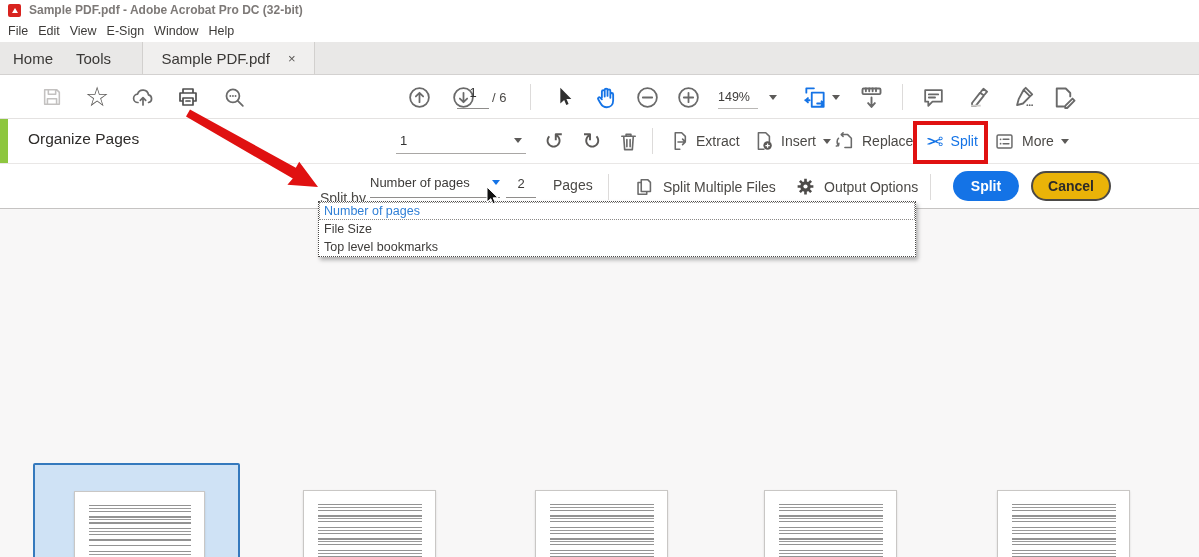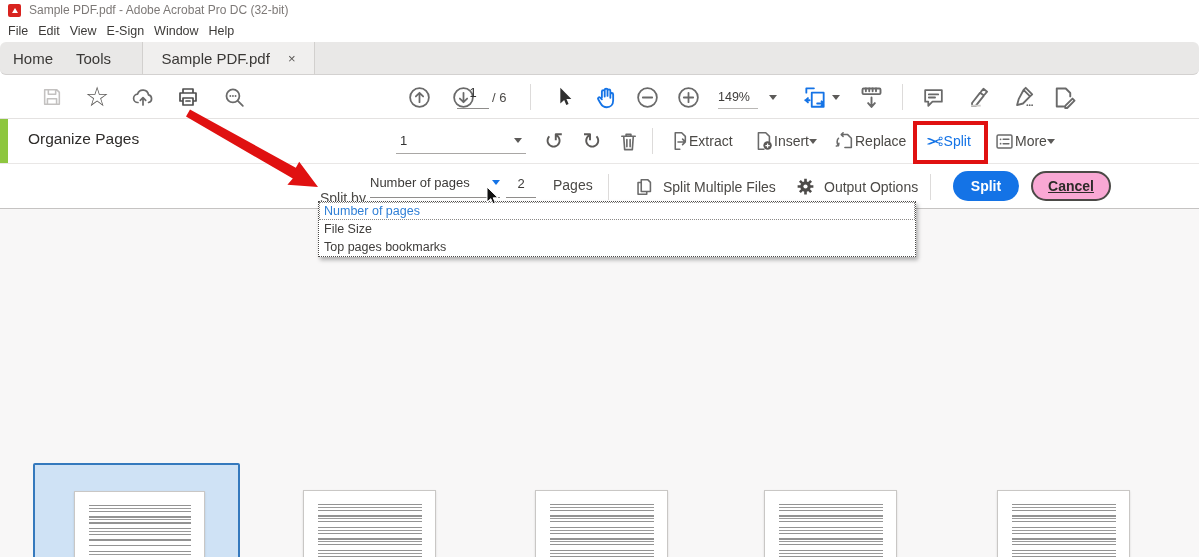--- a/index.html
+++ b/index.html
@@ -1,31 +1,31 @@
 <!DOCTYPE html>
 <html style="--accent: #1473e6; --green: #8dc63f;"><head>
 <meta charset="utf-8">
 <style>
   * { margin:0; padding:0; box-sizing:border-box; }
   html,body { width:1199px; height:557px; }
   body { font-family:"Liberation Sans", sans-serif; background:#fff; position:relative; overflow:hidden; }
   #frame { position:absolute; inset:0; width:1199px; height:557px; }
 
   
-  .titlebar { position:absolute; left:0; top:0; width:100%; height:20px; background:#fff; display:flex; align-items:center; padding-left:8px; }
+  .titlebar { position:absolute; left:0; top:0; width:100%; height:20px; background:#fff; display:flex; align-items:center; padding-left:8px;font-weight:bold; }
   .acrobat-icon { width:13px; height:13px; background:#d8231f; border-radius:2px; position:relative; margin-right:8px; }
   .acrobat-icon::after { content:""; position:absolute; left:3.5px; top:4px; border-left:3px solid transparent; border-right:3px solid transparent; border-bottom:5px solid #fff; }
   .title-text { font-size:12px; color:#7d7977; }
 
   
   .menubar { position:absolute; left:0; top:20px; width:100%; height:22px; background:#fff; display:flex; align-items:center; padding-left:8px; gap:10px; }
   .menu-item { font-size:12.5px; color:#3c3a38; cursor:default; }
 
   
-  .tabbar { position:absolute; left:0; top:42px; width:100%; height:33px; background:#e9e8e7; border-bottom:1px solid #d3d1d0;border-radius:6px; }
+  .tabbar { position:absolute; left:0; top:42px; width:100%; height:33px; background:#e9e8e7; border-bottom:1px solid #d3d1d0; }
   .tab-home { position:absolute; left:13px; top:0; height:100%; display:flex; align-items:center; font-size:15px; color:#3a3836; }
   .tab-tools { position:absolute; left:76px; top:0; height:100%; display:flex; align-items:center; font-size:15px; color:#3a3836; }
   .doc-tab { position:absolute; left:142px; top:0; width:173px; height:100%; background:#f0efee; border-left:1px solid #d2d0ce; border-right:1px solid #d2d0ce; display:flex; align-items:center; justify-content:center; gap:18px; font-size:15px; color:#3a3836; }
   .doc-tab .close { font-size:13px; color:#5a5856; }
 
   
   .toolbar   { position:absolute; left:0; top:75px;  width:100%; height:44px; background:#fff; border-bottom:1px solid #e4e2e1; }
   .orgbar    { position:absolute; left:0; top:119px; width:100%; height:45px; background:#fff; border-bottom:1px solid #e9e7e6; }
   .splitbar  { position:absolute; left:0; top:164px; width:100%; height:45px; background:#fff; border-bottom:1px solid #c5c3c2; }
   .content   { position:absolute; left:0; top:209px; width:100%; height:348px; background:#f8f7f7; }
@@ -41,32 +41,32 @@
   .pg-input { position:absolute; left:457px; top:10px; width:32px; height:24px; border-bottom:1px solid #8f8d8b; text-align:center; font-size:13px; color:#333; }
   .pg-total { position:absolute; left:492px; top:15px; font-size:13px; color:#4c4a48; }
   .zoom-box { position:absolute; left:718px; top:10px; width:40px; height:24px; border-bottom:1px solid #b9b7b5; font-size:12.5px; color:#3f3d3b; display:flex; align-items:flex-end; padding-bottom:4px; }
   .caret { width:0; height:0; border-left:4px solid transparent; border-right:4px solid transparent; border-top:5px solid #5c5a58; display:inline-block; }
   .caret.blue { border-top-color:var(--accent); }
 
   
   .green-strip { position:absolute; left:0; top:0; width:8px; height:44px; background:var(--green); }
   .org-title { position:absolute; left:28px; top:11px; font-size:15.5px; color:#2f2d2b; }
   .org-range { position:absolute; left:396px; top:9px; width:130px; height:26px; border-bottom:1px solid #a9a7a5; font-size:13px; color:#333; display:flex; align-items:center; justify-content:space-between; padding:0 4px; }
-  .org-btn { position:absolute; top:0; height:44px; display:flex; align-items:center; gap:0; font-size:14px; color:#4b4946; cursor:pointer; }
+  .org-btn { position:absolute; top:0; height:44px; display:flex; align-items:center; gap:7px; font-size:14px; color:#4b4946; cursor:pointer; }
   .split-red-box { position:absolute; left:913px; top:2px; width:75px; height:43px; border:4px solid #e01111; z-index:30; pointer-events:none; }
   .blue-label { color:var(--accent); }
 
   
   .sb-label { position:absolute; top:13px; font-size:14px; color:#4b4946; }
   .sb-select { position:absolute; left:370px; top:6px; width:130px; height:28px; border-bottom:1px solid #8f8d8b; font-size:13px; color:#3c3a38; display:flex; align-items:center; justify-content:space-between; cursor:pointer; padding-bottom:2px; }
   .sb-count { position:absolute; left:506px; top:6px; width:30px; height:28px; border-bottom:1px solid #8f8d8b; font-size:13px; color:#3c3a38; text-align:center; line-height:28px; }
   .sb-btn { position:absolute; top:0; height:45px; display:flex; align-items:center; gap:8px; font-size:14px; color:#4b4946; cursor:pointer; }
   .pill { position:absolute; top:7px; height:30px; border-radius:16px; font-size:14px; font-weight:bold; display:flex; align-items:center; justify-content:center; cursor:pointer; }
   .pill.split { left:953px; width:66px; background:var(--accent); color:#fff; border:none; }
-  .pill.cancel { left:1031px; width:80px; background:#f9a8d4; color:#2d2b29; border:2px solid #4b4946;text-decoration:underline; }
+  .pill.cancel { left:1031px; width:80px; background:#eab308; color:#2d2b29; border:2px solid #4b4946; }
 
   
   .dropdown { position:absolute; left:318px; top:201px; width:598px; background:#fff; border:1px dotted #4c4a48; box-shadow:2px 3px 4px rgba(0,0,0,.3); z-index:40; }
   .dd-item { height:18px; display:flex; align-items:center; padding-left:5px; font-size:12.5px; color:#3e3c3a; cursor:pointer; }
   .dd-item.sel { color:#2f7fd6; outline:1px dotted #8a8886; outline-offset:-1px; }
 
   
   .thumb-sel-wrap { position:absolute; left:33px; top:254px; width:207px; height:224px; background:#cfe2f5; border:2px solid #3579bd; border-radius:2px; cursor:pointer; }
   .page { background:#fff; border:1px solid #c9c7c5; box-shadow:0 1px 2px rgba(0,0,0,.12); position:relative; }
   .fake-text { position:absolute; left:14px; right:13px; top:13px; bottom:20px; background:repeating-linear-gradient(to bottom, #6f6f6f 0 1px, transparent 1px 3px, #7a7a7a 3px 4px, transparent 4px 6px, #6f6f6f 6px 7px, transparent 7px 11.5px); opacity:.75; }
@@ -310,21 +310,21 @@
 
     <div class="vdiv" style="left:930px;top:10px;"></div>
 
     <button class="pill split">Split</button>
     <button class="pill cancel">Cancel</button>
   </div>
 
   <div class="dropdown">
     <div class="dd-item sel">Number of pages</div>
     <div class="dd-item">File Size</div>
-    <div class="dd-item">Top pages bookmarks</div>
+    <div class="dd-item">Top level bookmarks</div>
   </div>
 
   <div class="content">
 
     <div class="thumb-sel-wrap">
       <div class="page" style="position:absolute;left:39px;top:26px;width:131px;height:171px;">
         <div class="fake-text"></div>
       </div>
 
     </div>

